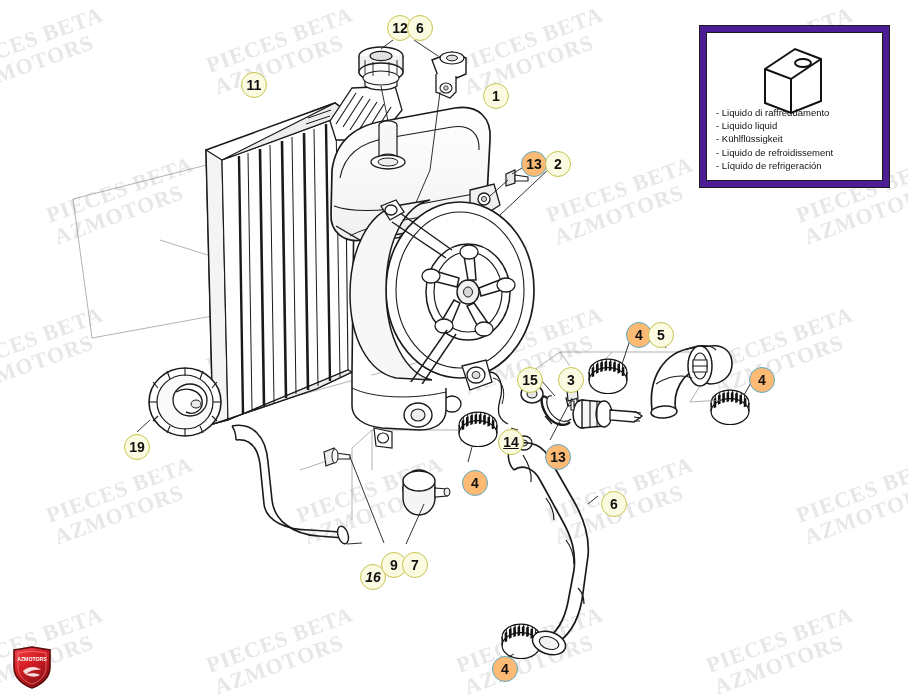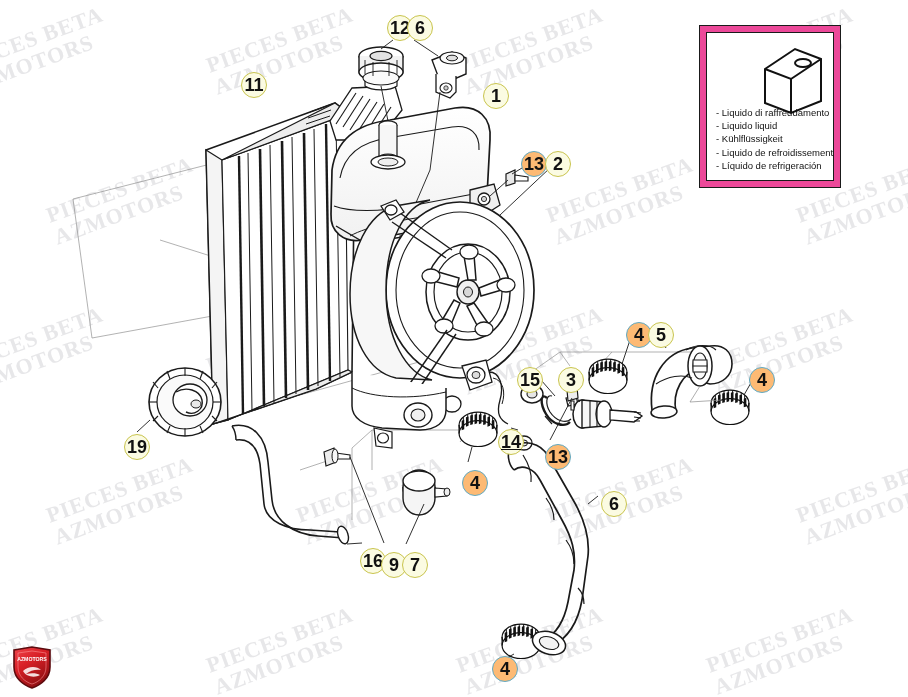--- a/index.html
+++ b/index.html
@@ -13,28 +13,28 @@
       color:#e7e7e9;font-size:22px;font-weight:700;letter-spacing:1px;
       line-height:1.05;white-space:nowrap;font-family:"Liberation Serif",serif;}
   .wm span{display:block;padding-left:14px;}
 
   
   #art{position:absolute;left:0;top:0;width:908px;height:697px;}
 
   
   .callout{position:absolute;width:26px;height:26px;border-radius:50%;
            display:flex;align-items:center;justify-content:center;
-           font-size:18px;font-weight:700;color:#111;
+           font-size:14px;font-weight:700;color:#111;
            font-family:"Liberation Sans",sans-serif;box-sizing:border-box;}
   .callout.y{background:#fbfbe2;border:1.4px solid #c9c44e;}
   .callout.c{background:#fdba74;border:1.4px solid #5fa9c4;}
 
   
-  #legend{position:absolute;left:699px;top:25px;width:142px;height:163px;
-          border:1.6px solid #1a1a1a;background:#ec4899;box-sizing:border-box;}
+  #legend{position:absolute;left:699px;top:25px;width:191px;height:163px;
+          border:1.6px solid #1a1a1a;background:#4c1d95;box-sizing:border-box;}
   #legend-inner{position:absolute;left:6px;top:6px;right:6px;bottom:6px;
                 border:1.2px solid #1a1a1a;box-sizing:border-box;background:#fff;}
   #legend-lines{position:absolute;left:9px;bottom:8px;right:6px;}
   #legend-lines .ll{font-size:9.5px;line-height:13.2px;color:#111;
                     white-space:nowrap;font-family:"Liberation Sans",sans-serif;}
   #legend-bottle{position:absolute;left:44px;top:10px;width:80px;height:72px;}
 
   
   #logo{position:absolute;left:10px;top:645px;width:44px;height:44px;}
 </style>
@@ -526,21 +526,21 @@
       <div class="callout c" style="left: 626px; top: 322px;">4</div>
       <div class="callout y" style="left: 648px; top: 322px;">5</div>
       <div class="callout c" style="left: 749px; top: 367px;">4</div>
       <div class="callout y" style="left: 517px; top: 367px;">15</div>
       <div class="callout y" style="left: 558px; top: 367px;">3</div>
       <div class="callout y" style="left: 124px; top: 434px;">19</div>
       <div class="callout y" style="left: 498px; top: 429px; text-decoration: underline;">14</div>
       <div class="callout c" style="left: 545px; top: 444px;">13</div>
       <div class="callout c" style="left: 462px; top: 470px;">4</div>
       <div class="callout y" style="left: 601px; top: 491px;">6</div>
-      <div class="callout y" style="left: 360px; top: 548px;">16</div>
+      <div class="callout y" style="left: 360px; top: 564px; font-style: italic;">16</div>
       <div class="callout y" style="left: 381px; top: 552px;">9</div>
       <div class="callout y" style="left: 402px; top: 552px;">7</div>
       <div class="callout c" style="left: 492px; top: 656px;">4</div>
     </div>
 
   <svg id="logo" viewBox="0 0 44 44">
     <defs>
       <linearGradient id="shieldG" x1="0" y1="0" x2="0.6" y2="1">
         <stop offset="0%" stop-color="#f0464c"></stop>
         <stop offset="45%" stop-color="#d81f26"></stop>

